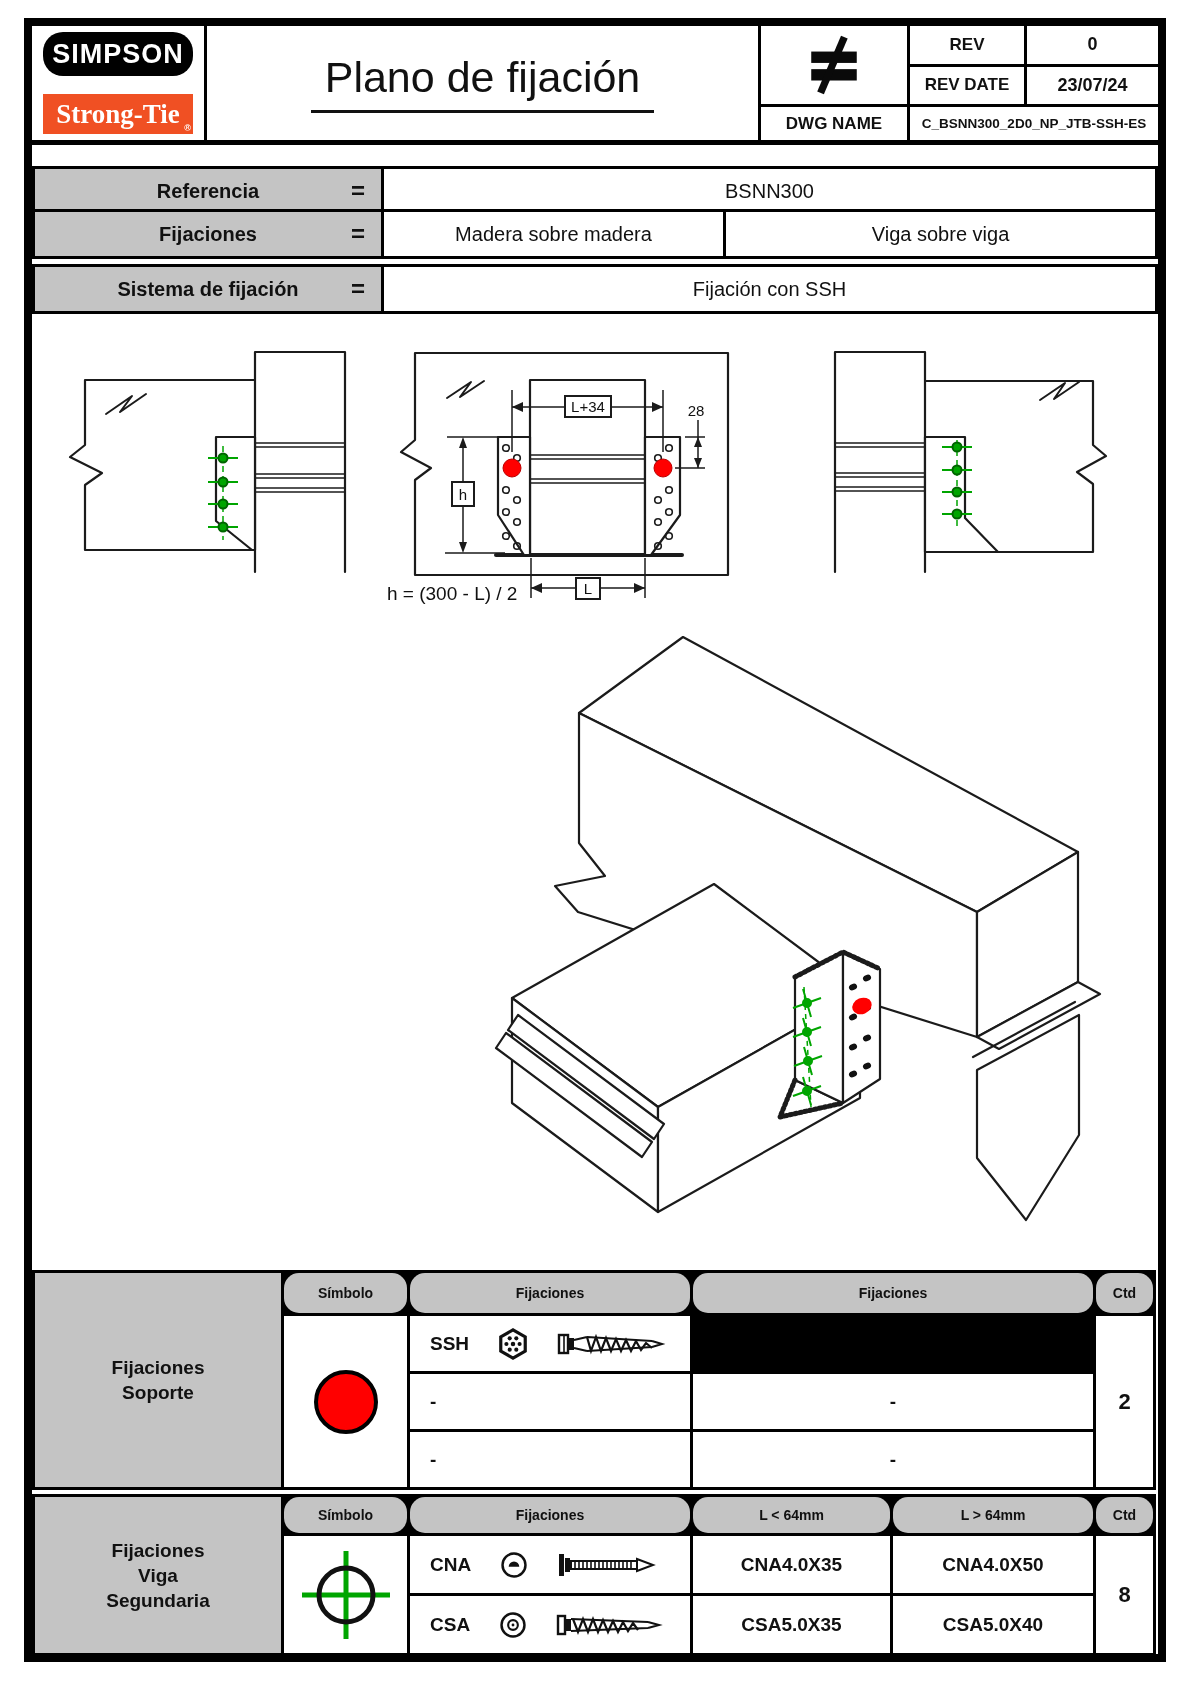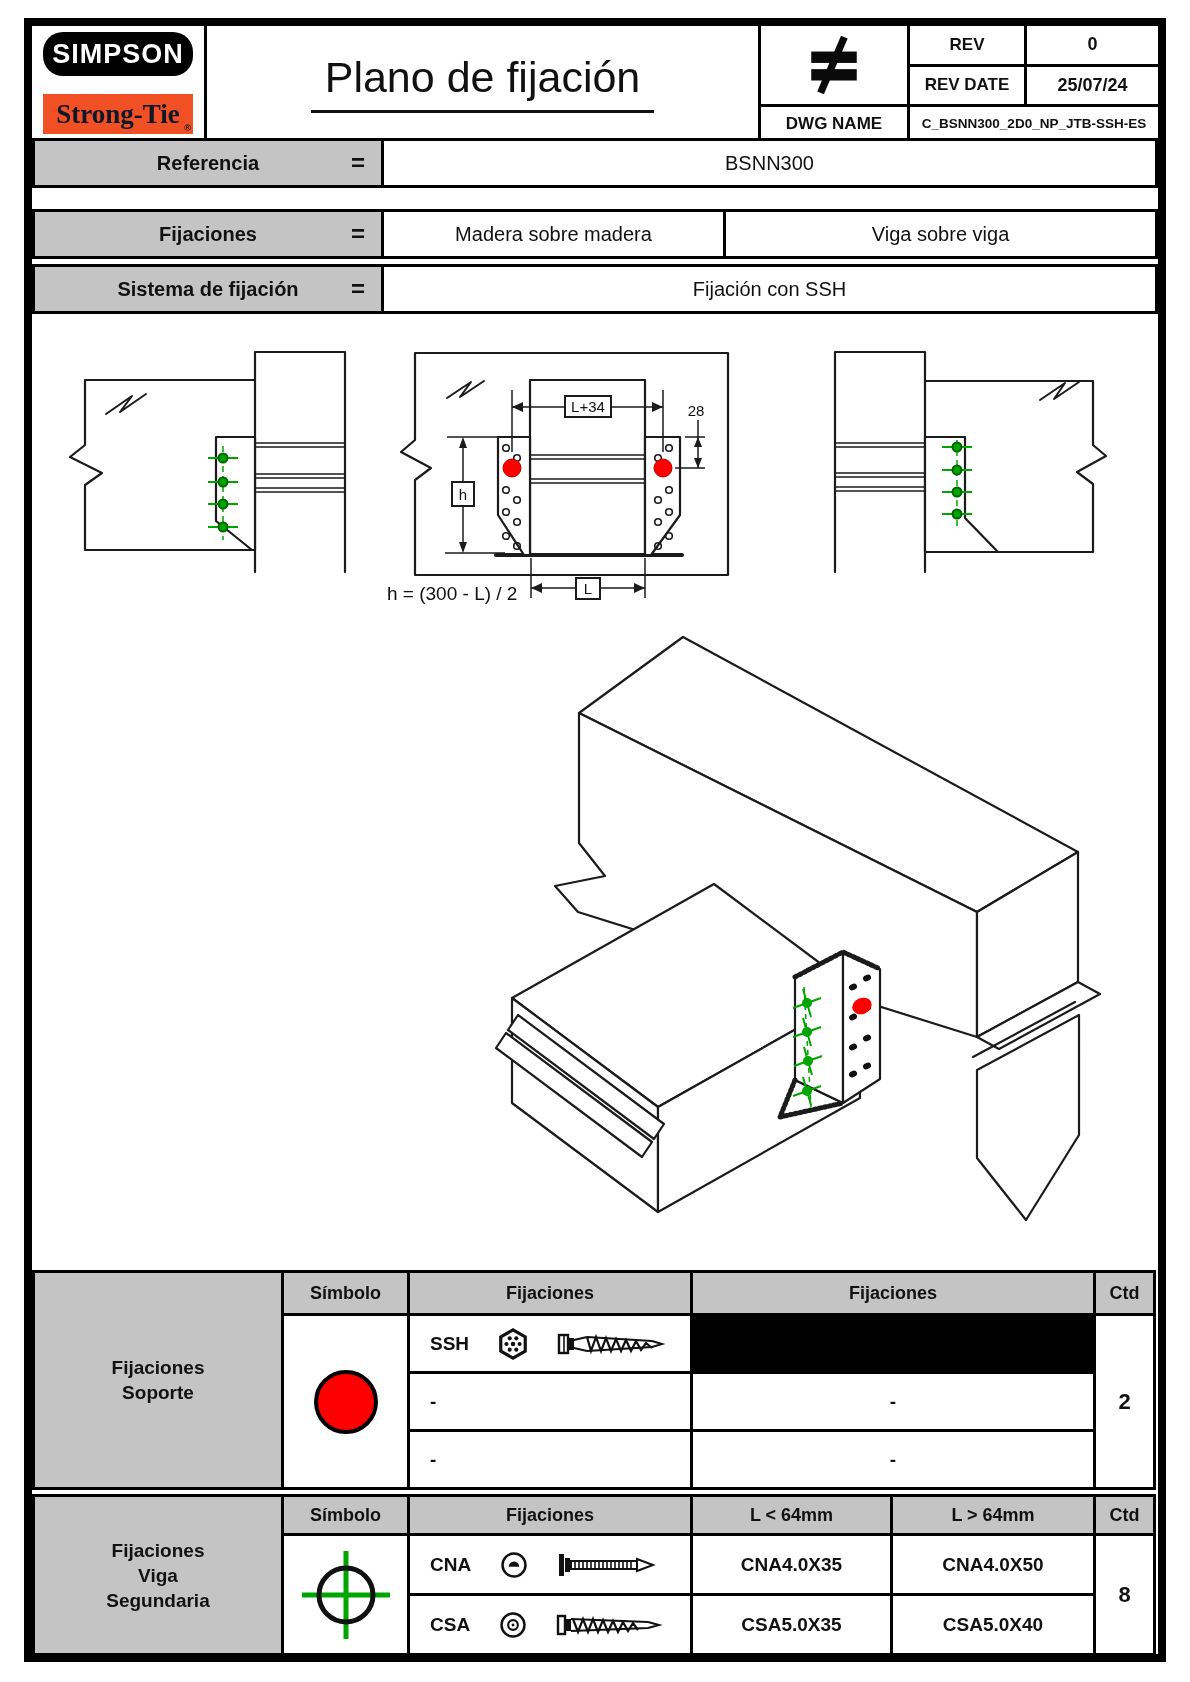--- a/index.html
+++ b/index.html
@@ -4,21 +4,21 @@
 <style>
   html,body{margin:0;padding:0;background:#888;}
   .page{position:relative;width:1190px;height:1682px;background:#fff;font-family:"Liberation Sans",sans-serif;color:#111;overflow:hidden;margin:0 auto;}
   .frame{position:absolute;left:24px;top:18px;width:1142px;height:1644px;border:8px solid #000;box-sizing:border-box;}
   
   .hband{position:absolute;left:32px;top:26px;width:1126px;height:114px;background:#000;display:grid;grid-template-columns:172px 1fr 146px 114px 131px;grid-template-rows:1fr 1fr 33px;gap:3px;border-bottom:5px solid #000;}
   .hband>div{background:#fff;display:flex;align-items:center;justify-content:center;}
   .logo-cell{grid-area:1/1/4/2;flex-direction:column;}
   .logo-wrap{width:150px;}
   .logo-black{background:#000;color:#fff;font-weight:bold;font-size:27px;letter-spacing:1px;text-align:center;padding:7px 0 6px;border-radius:20px;}
-  .logo-orange{background:#f05023;color:#0f172a;font-family:"Liberation Serif",serif;font-weight:bold;font-size:27px;text-align:center;padding:5px 0 4px;position:relative;margin-top:18px;}
+  .logo-orange{background:#f05023;color:#ffffff;font-family:"Liberation Serif",serif;font-weight:bold;font-size:27px;text-align:center;padding:5px 0 4px;position:relative;margin-top:18px;}
   .logo-reg{position:absolute;right:2px;bottom:1px;font-size:9px;font-family:"Liberation Sans",sans-serif;}
   .title-cell{grid-area:1/2/4/3;}
   .title-text{font-size:43px;border-bottom:3px solid #111;padding:0 14px 8px;}
   .neq-cell{grid-area:1/3/3/4;}
   .rev-label{grid-area:1/4/2/5;}
   .rev-val{grid-area:1/5/2/6;}
   .revdate-label{grid-area:2/4/3/5;}
   .revdate-val{grid-area:2/5/3/6;}
   .dwg-label{grid-area:3/3/4/4;}
   .dwg-val{grid-area:3/4/4/6;}
@@ -31,21 +31,21 @@
   .ieq{position:absolute;right:16px;font-size:24px;font-weight:bold;}
   .ival{flex:1;display:flex;align-items:center;justify-content:center;font-size:20px;}
   .ival2a{width:342px;border-right:3px solid #000;box-sizing:border-box;display:flex;align-items:center;justify-content:center;font-size:20px;}
   
   svg{position:absolute;overflow:visible;}
   svg text{font-family:"Liberation Sans",sans-serif;}
   
   .dtable{position:absolute;left:32px;background:#000;display:grid;gap:3px;border:3px solid #000;}
   .dtable>div{background:#fff;display:flex;align-items:center;justify-content:center;}
   .gray{background:#c4c4c4 !important;}
-  .thead{font-weight:bold;font-size:18px;}
+  .thead{font-weight:bold;font-size:14px;border-radius:15px;}
   .glabel{flex-direction:column;font-weight:bold;font-size:19px;line-height:25px;}
   .pcell{justify-content:flex-start !important;padding-left:20px;gap:28px;font-weight:bold;font-size:19px;}
   .vcell{font-weight:bold;font-size:19px;}
   .qcell{font-weight:bold;font-size:22px;}
   .red-dot-sym{width:56px;height:56px;border-radius:50%;background:#ff0000;border:4px solid #000;}
 </style>
 </head>
 <body>
 
 <div class="page">
@@ -64,26 +64,26 @@
     <div class="neq-cell">
       <svg width="56" height="60" viewBox="0 0 54 58" style="position:static">
         <rect x="5" y="16" width="44" height="11" fill="#0a0a0a"></rect>
         <rect x="5" y="33" width="44" height="11" fill="#0a0a0a"></rect>
         <line x1="37" y1="2" x2="14" y2="56" stroke="#0a0a0a" stroke-width="7"></line>
       </svg>
     </div>
     <div class="rev-label hsmall">REV</div>
     <div class="rev-val hval">0</div>
     <div class="revdate-label hsmall">REV DATE</div>
-    <div class="revdate-val hval">25/07/24</div>
+    <div class="revdate-val hval">23/07/24</div>
     <div class="dwg-label hsmall">DWG NAME</div>
     <div class="dwg-val dwgtxt">C_BSNN300_2D0_NP_JTB-SSH-ES</div>
   </div>
 
-  <div class="irow" style="top:138px;justify-content:flex-end;">
+  <div class="irow" style="top:166px;justify-content:flex-end;">
     <div class="ilabel">
         <span>Referencia</span>
         <span class="ieq">=</span>
       </div>
     <div class="ival">BSNN300</div>
   </div>
   <div class="irow" style="top:209px;">
     <div class="ilabel">
         <span>Fijaciones</span>
         <span class="ieq">=</span>

